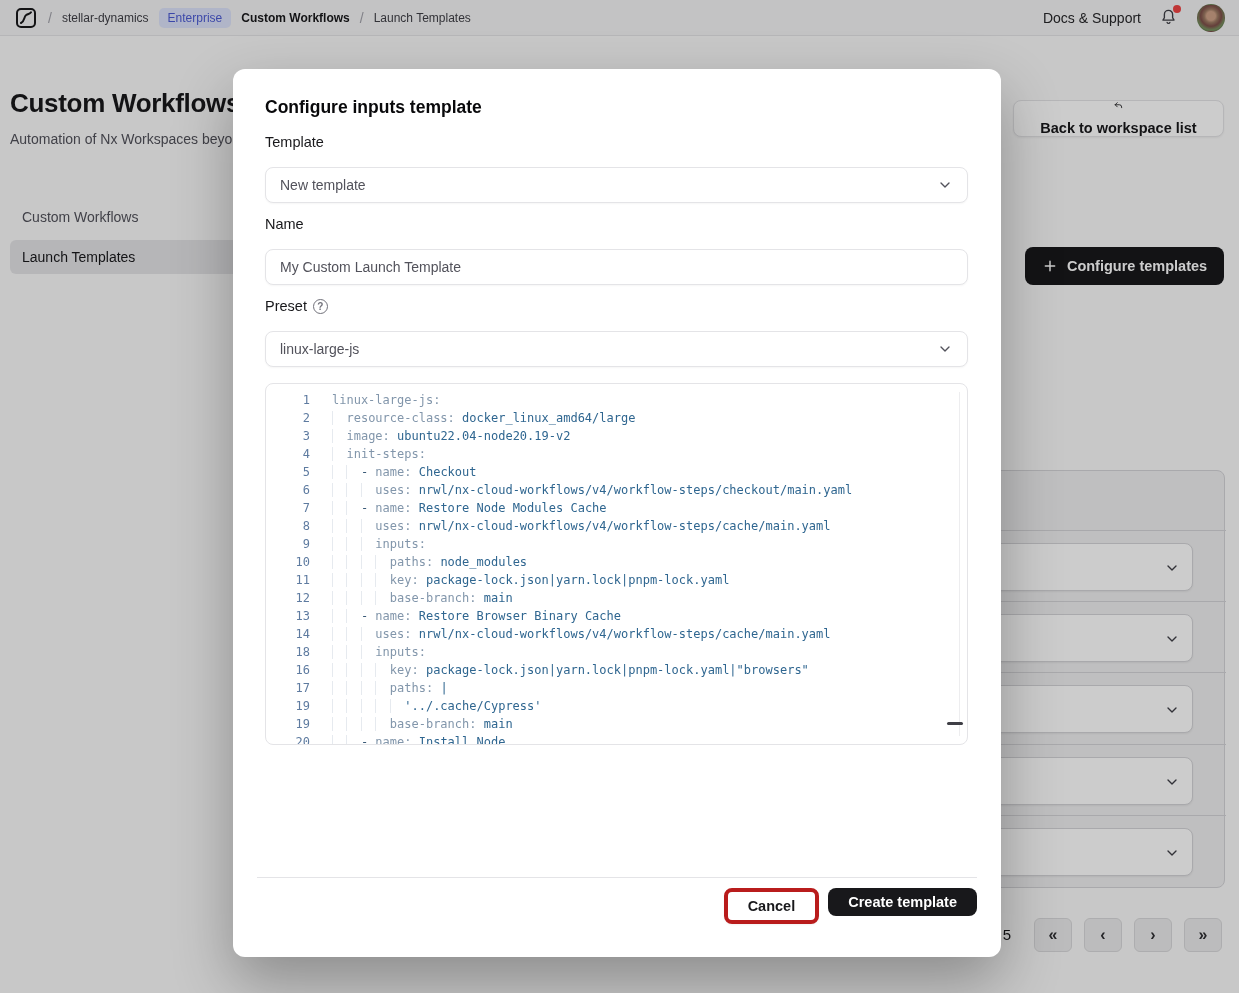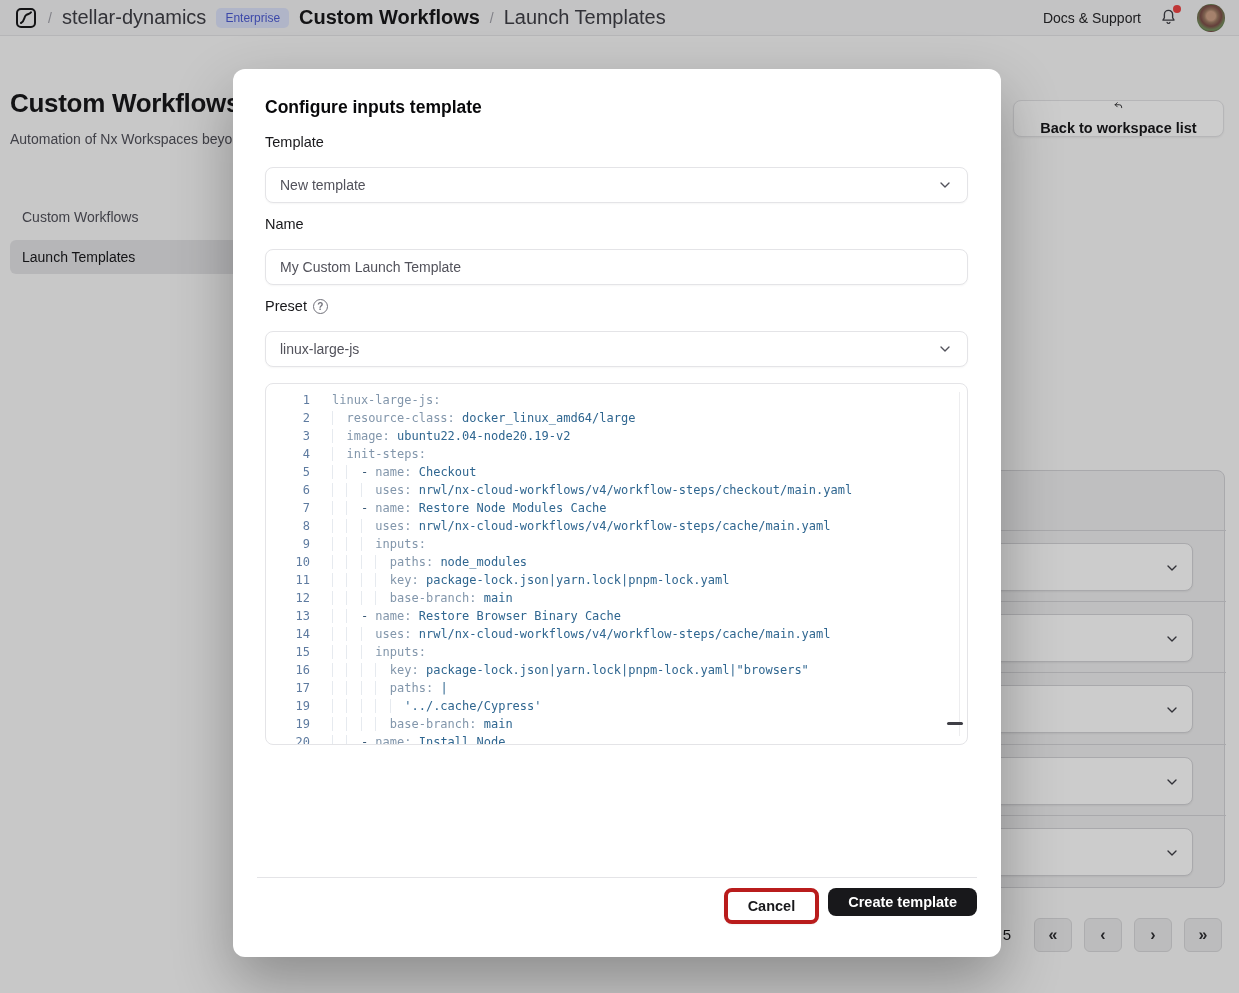--- a/index.html
+++ b/index.html
@@ -9,21 +9,21 @@
     font-family:"Liberation Sans", sans-serif; color:#18181b; background:#fafafa;
   }
 
   
   .navbar {
     position:absolute; left:0; top:0; width:1239px; height:36px;
     background:#f4f4f5; border-bottom:1px solid #e4e4e7;
     display:flex; align-items:center; padding:0 14px; gap:10px; z-index:1;
   }
   .crumb-sep { color:#a1a1aa; font-size:14px; }
-  .crumb { font-size:20px; color:#3f3f46; }
+  .crumb { font-size:12px; color:#3f3f46; }
   .crumb.strong { font-weight:700; color:#18181b; }
   .badge {
     background:#dde3fa; color:#4c5bd4; font-size:12px; font-weight:500;
     padding:3px 9px; border-radius:5px;
   }
   .nav-right { margin-left:auto; display:flex; align-items:center; gap:18px; }
   .docs-link { font-size:14px; color:#27272a; }
   .bell-wrap { position:relative; width:20px; height:20px; }
   .bell-dot { position:absolute; right:-2px; top:-3px; width:8px; height:8px; border-radius:50%; background:#ef4444; }
   .avatar {
@@ -160,20 +160,26 @@
     <svg width="17" height="17" viewBox="0 0 24 24" fill="none" stroke="#18181b" stroke-width="2" stroke-linecap="round" stroke-linejoin="round">
       <path d="M9 4 L4 9 L9 14"></path>
       <path d="M4 9 H14 a5.5 5.5 0 0 1 5.5 5.5 V16"></path>
     </svg>
     <span>Back to workspace list</span>
   </div>
 
   <div class="side-item inactive">Custom Workflows</div>
   <div class="side-item active">Launch Templates</div>
 
+  <div class="btn-configure">
+    <svg width="16" height="16" viewBox="0 0 24 24" fill="none" stroke="#ffffff" stroke-width="2.2" stroke-linecap="round">
+      <path d="M12 5 V19 M5 12 H19"></path>
+    </svg>
+    <span>Configure templates</span>
+  </div>
 
   <div class="rows-panel">
     <div class="rows-section" style="top:0; height:60px;"></div>
     <div class="rows-section" style="top:60px; height:71px;">
       <div class="row-select" style="top:12px;">
         <svg width="16" height="16" viewBox="0 0 24 24" fill="none" stroke="#3f3f46" stroke-width="2" stroke-linecap="round" stroke-linejoin="round">
             <path d="M6 9 L12 15 L18 9"></path>
           </svg>
       </div>
     </div>
@@ -250,21 +256,21 @@
             <div class="ln">5</div>
             <div class="ln">6</div>
             <div class="ln">7</div>
             <div class="ln">8</div>
             <div class="ln">9</div>
             <div class="ln">10</div>
             <div class="ln">11</div>
             <div class="ln">12</div>
             <div class="ln">13</div>
             <div class="ln">14</div>
-            <div class="ln">15</div>
+            <div class="ln">18</div>
             <div class="ln">16</div>
             <div class="ln">17</div>
             <div class="ln">19</div>
             <div class="ln">19</div>
             <div class="ln">20</div>
           </div>
         <div class="code-lines">
             <div class="cl"><span class="ws"></span><span class="key">linux-large-js:</span></div>
             <div class="cl"><span class="ws">  </span><span class="key">resource-class:</span><span class="val"> docker_linux_amd64/large</span></div>
             <div class="cl"><span class="ws">  </span><span class="key">image:</span><span class="val"> ubuntu22.04-node20.19-v2</span></div>

